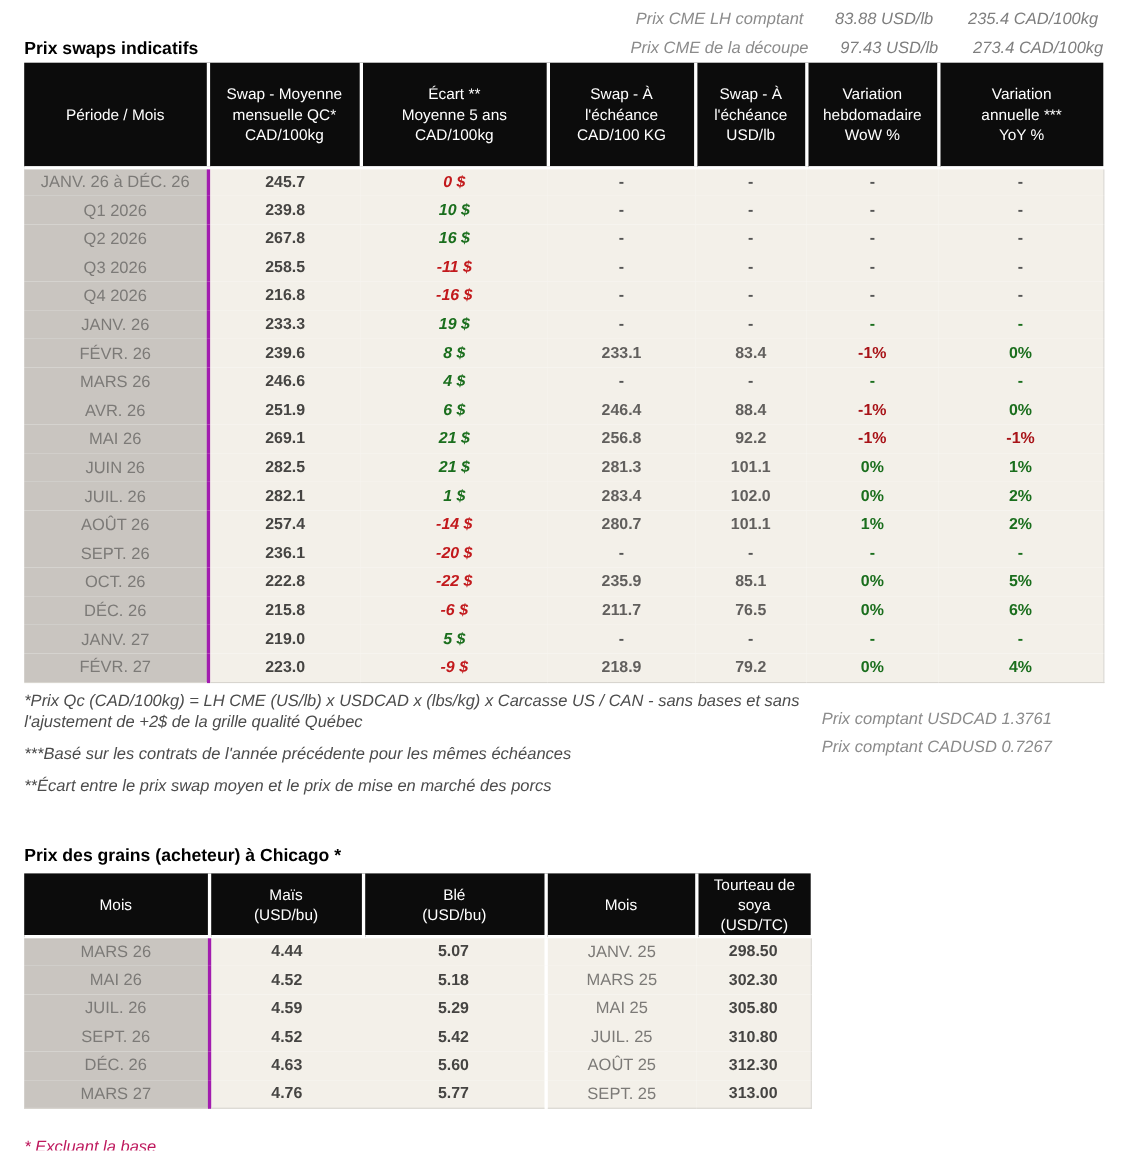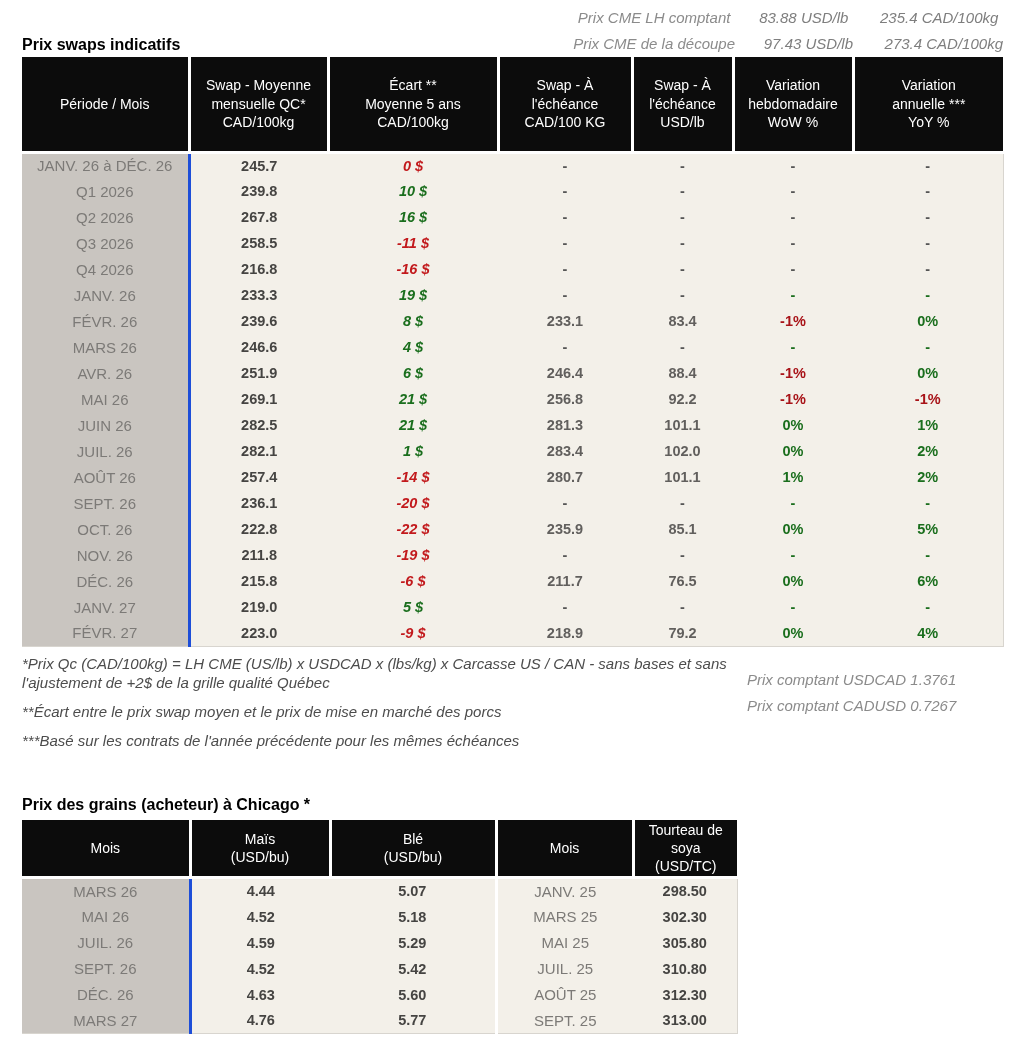--- a/index.html
+++ b/index.html
@@ -27,21 +27,21 @@
   th {
     background: #0c0c0c; color: #ffffff; font-weight: normal; font-size: 14px;
     text-align: center; vertical-align: middle; white-space: pre-line;
     line-height: 1.3; padding: 0 2px; border: none; border-bottom: 3px solid #fff;
   }
   th + th { border-left: 3px solid #fff; }
   td {
     height: 26px; padding: 0; text-align: center; vertical-align: middle;
     background: #f3f0e9; font-size: 14.5px;
   }
-  td.period { background: #c9c5c0; color: #7c7a77; border-right: 3px solid #1d4ed8; font-size: 15px; }
+  td.period { background: #c9c5c0; color: #7c7a77; border-right: 3px solid #a21caf; font-size: 15px; }
   td.qc   { font-weight: bold; color: #454442; }
   td.mat  { font-weight: bold; color: #615f5d; }
   td.dash { font-weight: bold; color: #555555; }
   td.ecart { font-weight: bold; font-style: italic; }
   td.pct   { font-weight: bold; }
   .green { color: #1a6e1d; }
   .red   { color: #a81318; }
   td.ecart.red { color: #c2191c; }
   .gray  { color: #555555; }
 
@@ -254,29 +254,20 @@
         <tr>
           <td class="period">OCT. 26</td>
           <td class="qc">222.8</td>
           <td class="ecart red">-22 $</td>
           <td class="mat">235.9</td>
           <td class="mat">85.1</td>
           <td class="pct green">0%</td>
           <td class="pct green">5%</td>
         </tr>
         <tr>
-          <td class="period">NOV. 26</td>
-          <td class="qc">211.8</td>
-          <td class="ecart red">-19 $</td>
-          <td class="dash">-</td>
-          <td class="dash">-</td>
-          <td class="pct green">-</td>
-          <td class="pct green">-</td>
-        </tr>
-        <tr>
           <td class="period">DÉC. 26</td>
           <td class="qc">215.8</td>
           <td class="ecart red">-6 $</td>
           <td class="mat">211.7</td>
           <td class="mat">76.5</td>
           <td class="pct green">0%</td>
           <td class="pct green">6%</td>
         </tr>
         <tr>
           <td class="period">JANV. 27</td>
@@ -295,22 +286,22 @@
           <td class="mat">79.2</td>
           <td class="pct green">0%</td>
           <td class="pct green">4%</td>
         </tr>
       </tbody>
   </table>
 
   <div class="notes-zone">
     <div class="footnotes" id="swaps-footnotes">
         <p class="footnote">*Prix Qc (CAD/100kg) = LH CME (US/lb) x USDCAD x (lbs/kg) x Carcasse US / CAN - sans bases et sans l'ajustement de +2$ de la grille qualité Québec</p>
+        <p class="footnote">***Basé sur les contrats de l'année précédente pour les mêmes échéances</p>
         <p class="footnote">**Écart entre le prix swap moyen et le prix de mise en marché des porcs</p>
-        <p class="footnote">***Basé sur les contrats de l'année précédente pour les mêmes échéances</p>
       </div>
     <div class="fx-notes" id="fx-notes">
         <div class="fx-line">Prix comptant USDCAD 1.3761</div>
         <div class="fx-line">Prix comptant CADUSD 0.7267</div>
       </div>
   </div>
 
   <div class="grains-title">Prix des grains (acheteur) à Chicago *</div>
 
   <table class="grains">

